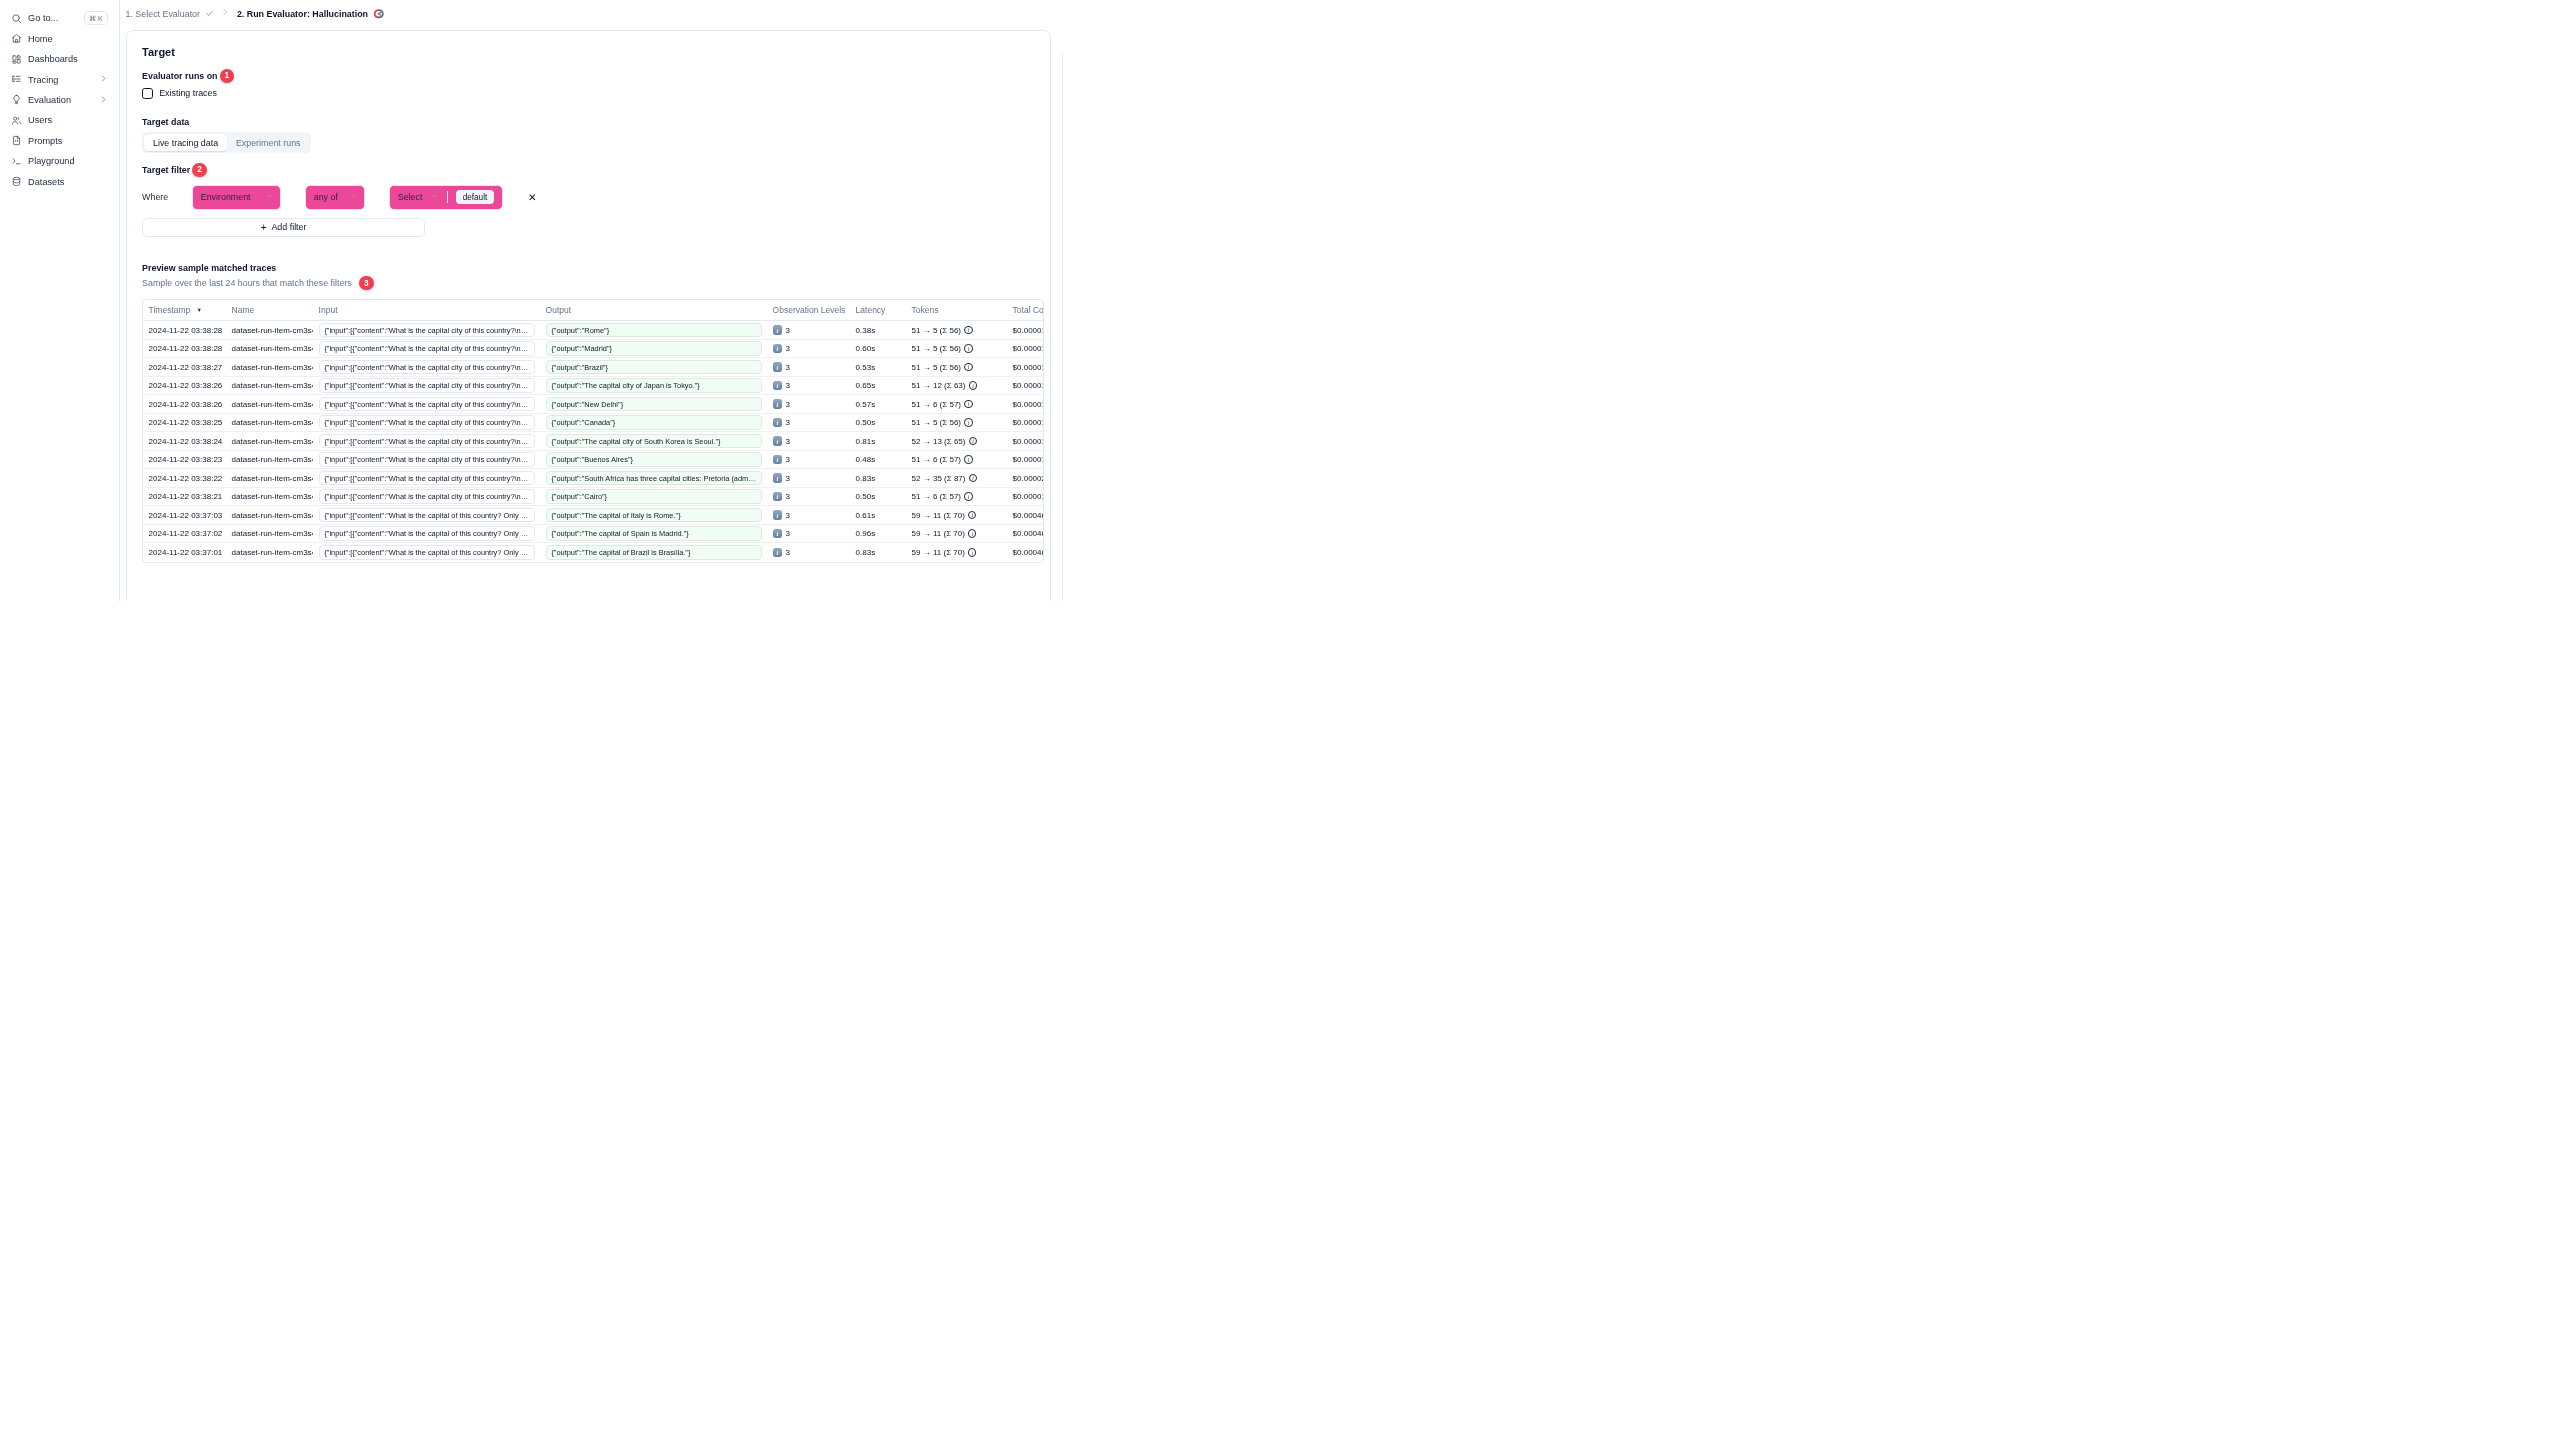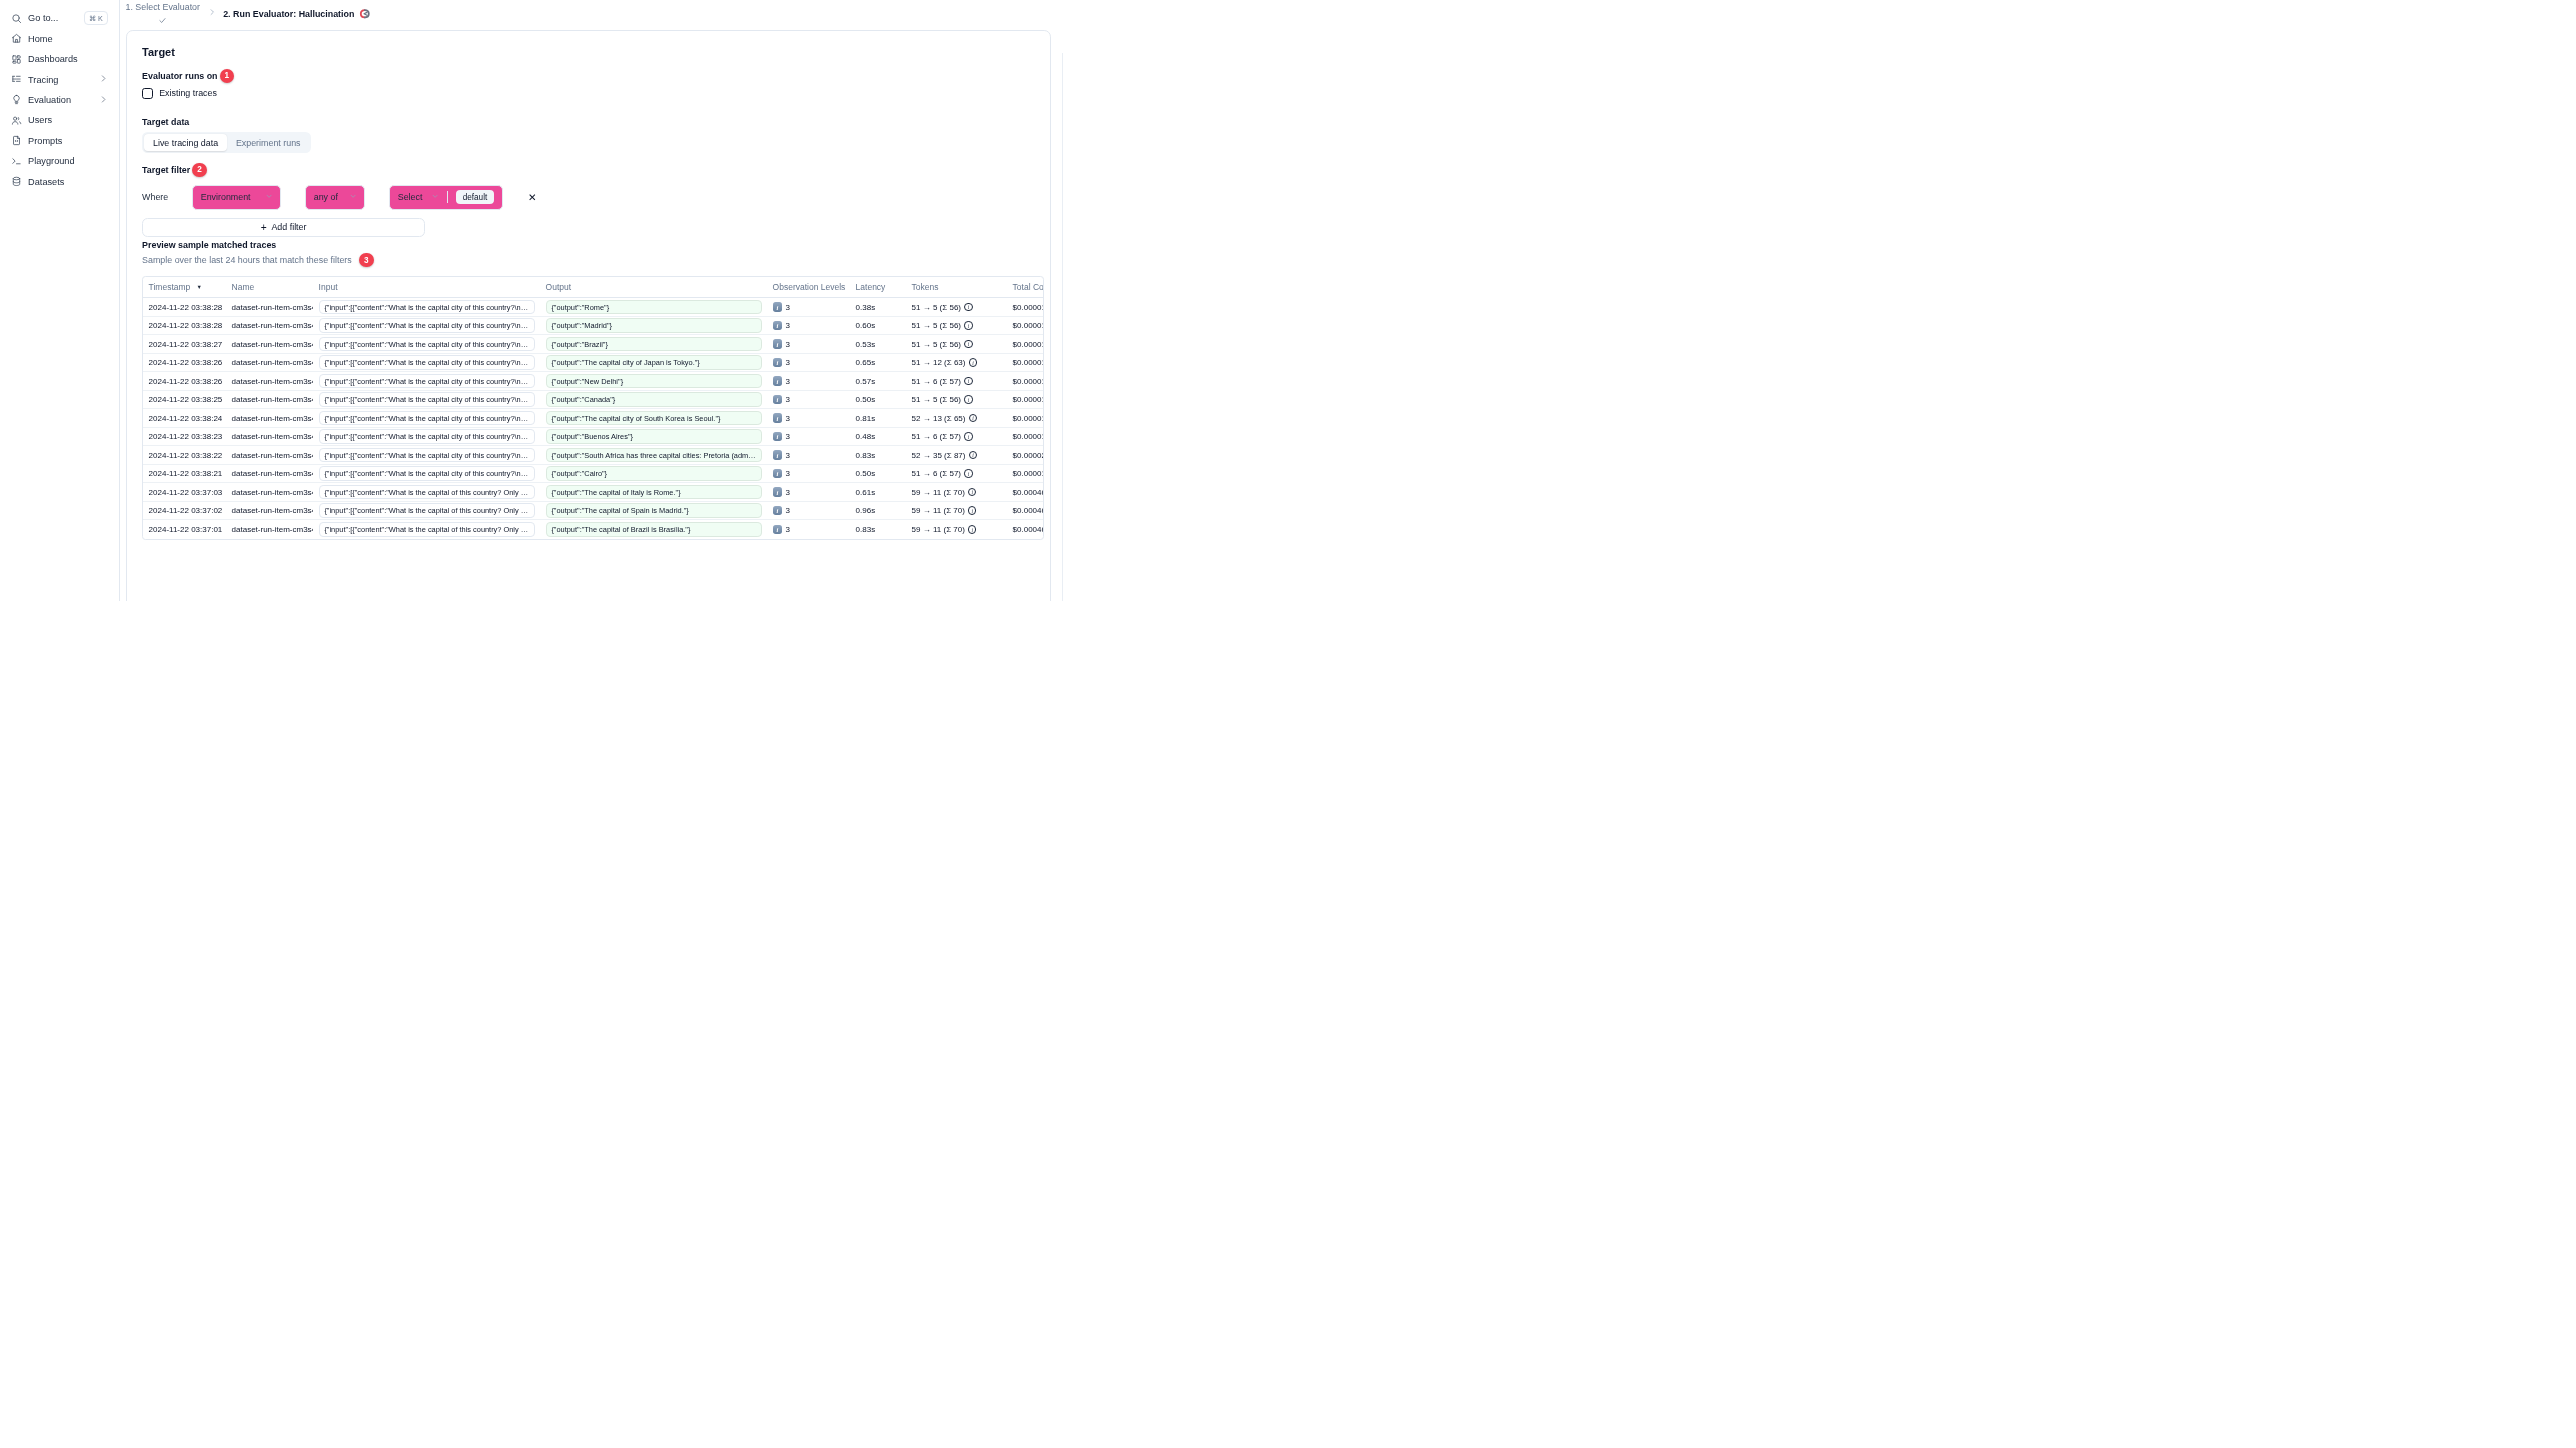--- a/index.html
+++ b/index.html
@@ -21,21 +21,21 @@
   .side-chev svg { width:8.9px; height:8.9px; stroke:#475569; }
 
   
   .main { flex:1; display:flex; flex-direction:column; min-width:0; position:relative; background:#fff; }
   .topbar { height:26px; flex-shrink:0; background:#f8fafc; border-bottom:0.7px solid #e2e8f0; display:flex; align-items:center; justify-content:space-between; padding:0 12.3px 0 4.8px; }
   .topbar-title { font-size:10.2px; font-weight:700; color:#1e293b; }
   .model-info { font-size:8.9px; color:#334155; display:flex; align-items:center; gap:6.1px; }
   .model-info svg { width:9.5px; height:9.5px; stroke:#475569; stroke-width:1.6; fill:none; stroke-linecap:round; stroke-linejoin:round; }
 
   .breadcrumbs { height:27px; flex-shrink:0; display:flex; align-items:center; gap:7.5px; padding:0 5.5px; font-size:8.9px; }
-  .bc-done { color:#64748b; display:flex; align-items:center; gap:4.8px;flex-direction:column; }
+  .bc-done { color:#64748b; display:flex; align-items:center; gap:4.8px; }
   .bc-done svg { width:8.9px; height:8.9px; stroke:#64748b; stroke-width:2; fill:none; stroke-linecap:round; stroke-linejoin:round; }
   .bc-sep svg { width:8.2px; height:8.2px; stroke:#94a3b8; stroke-width:2; fill:none; stroke-linecap:round; stroke-linejoin:round; }
   .bc-current { color:#0f172a; font-weight:700; display:flex; align-items:center; gap:5px; }
   .ragas-ico { width:11.6px; height:11.6px; }
 
   .content { flex:1; padding:2.7px 17.7px 0 6.1px; overflow:hidden; }
   .card { border:0.7px solid #e2e8f0; border-radius:6.8px; background:#fff; padding:13.6px 6.8px 15px 15px; height:110%; }
 
   .sec-title { font-size:11px; font-weight:700; margin:1.4px 0 11px; color:#0f172a; }
   .label-row { display:flex; align-items:center; gap:2px; }
@@ -56,21 +56,21 @@
   .filter-row { display:flex; align-items:center; gap:24px; margin-top:7.5px; font-size:8.9px; color:#1e293b; }
   .select { display:flex; align-items:center; gap:6.8px; border:0.7px solid #e2e8f0; border-radius:5px; height:25px; padding:0 7.5px; background:#ec4899; cursor:pointer; }
   .chev-d svg { width:8.2px; height:8.2px; stroke:#94a3b8; stroke-width:2; fill:none; stroke-linecap:round; stroke-linejoin:round; }
   .vdiv { width:0.7px; height:12.3px; background:#e2e8f0; }
   .value-chip { background:#f1f5f9; border-radius:4.1px; padding:2.7px 6.8px; font-size:8.2px; color:#0f172a; }
   .x-btn { font-size:10.2px; color:#0f172a; cursor:pointer; padding:0 1.4px; font-weight:400; }
 
   .add-filter { width:283px; height:19px; border:0.7px solid #e2e8f0; border-radius:5.5px; display:flex; align-items:center; justify-content:center; gap:4.8px; font-size:8.9px; color:#0f172a; margin-top:8.2px; cursor:pointer; background:#fff; }
   .add-filter .plus { font-size:10.2px; }
 
-  .preview-head { margin-top:3px; }
+  .preview-head { margin-top:26px; }
   .preview-sub { display:flex; align-items:center; gap:7.5px; margin-top:3.4px; color:#64748b; font-size:8.9px; }
 
   
   .tbl { margin-top:8.9px; border:0.7px solid #e2e8f0; border-radius:3.4px; overflow:hidden; width:100%; }
   .thead, .trow { display:flex; align-items:center; }
   .thead { height:21px; color:#64748b; font-size:8.5px; font-weight:500; border-bottom:0.7px solid #e2e8f0; }
   .trow { height:18.5px; border-bottom:0.7px solid #edf1f5; font-size:8px; color:#0f172a; cursor:pointer; }
   .trow:last-child { border-bottom:none; }
   .cell { padding:0 5.5px; flex-shrink:0; white-space:nowrap; overflow:hidden; display:flex; align-items:center; gap:3.4px; }
   .c-ts{width:83px;} .c-name{width:87px;} .c-in{width:227px;} .c-out{width:227px;}

